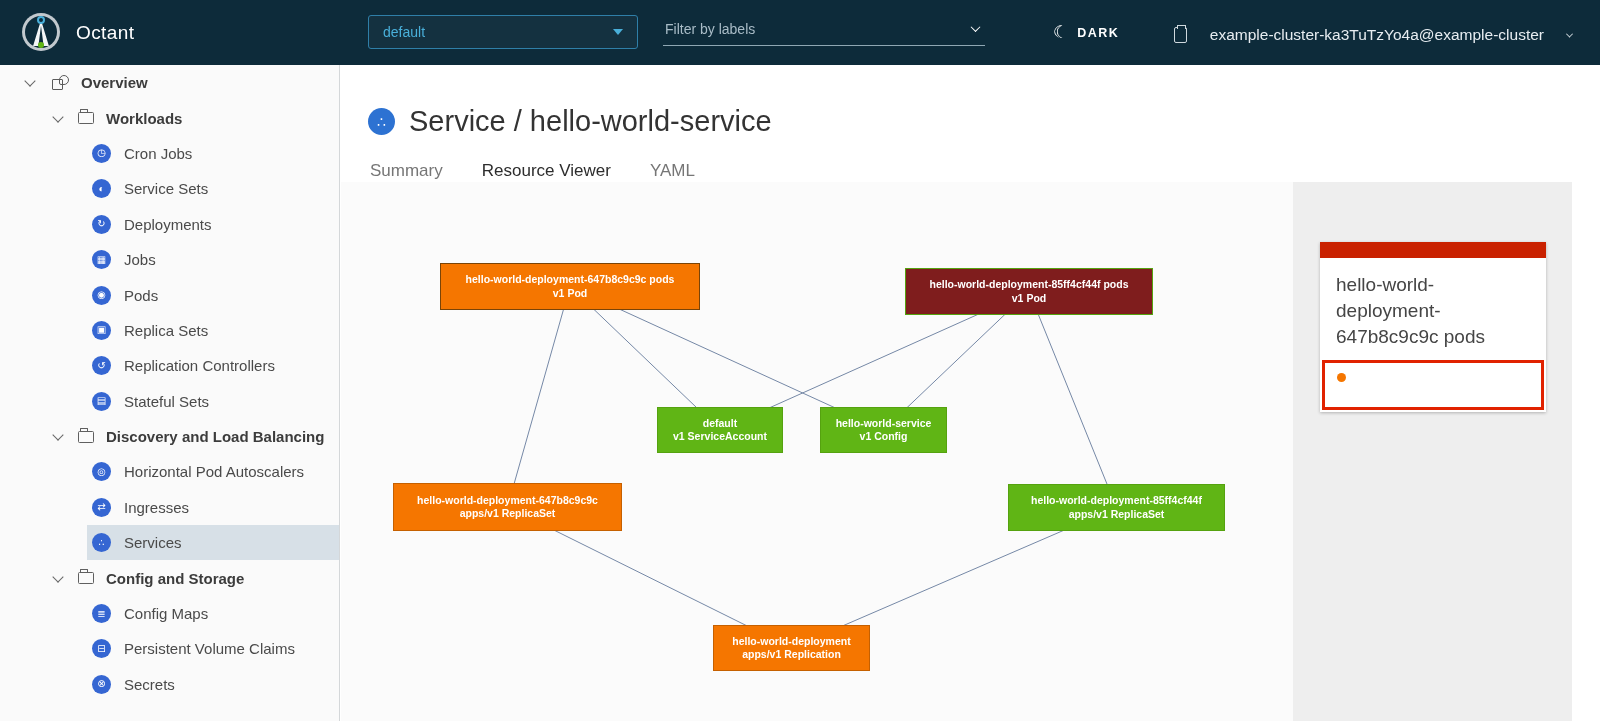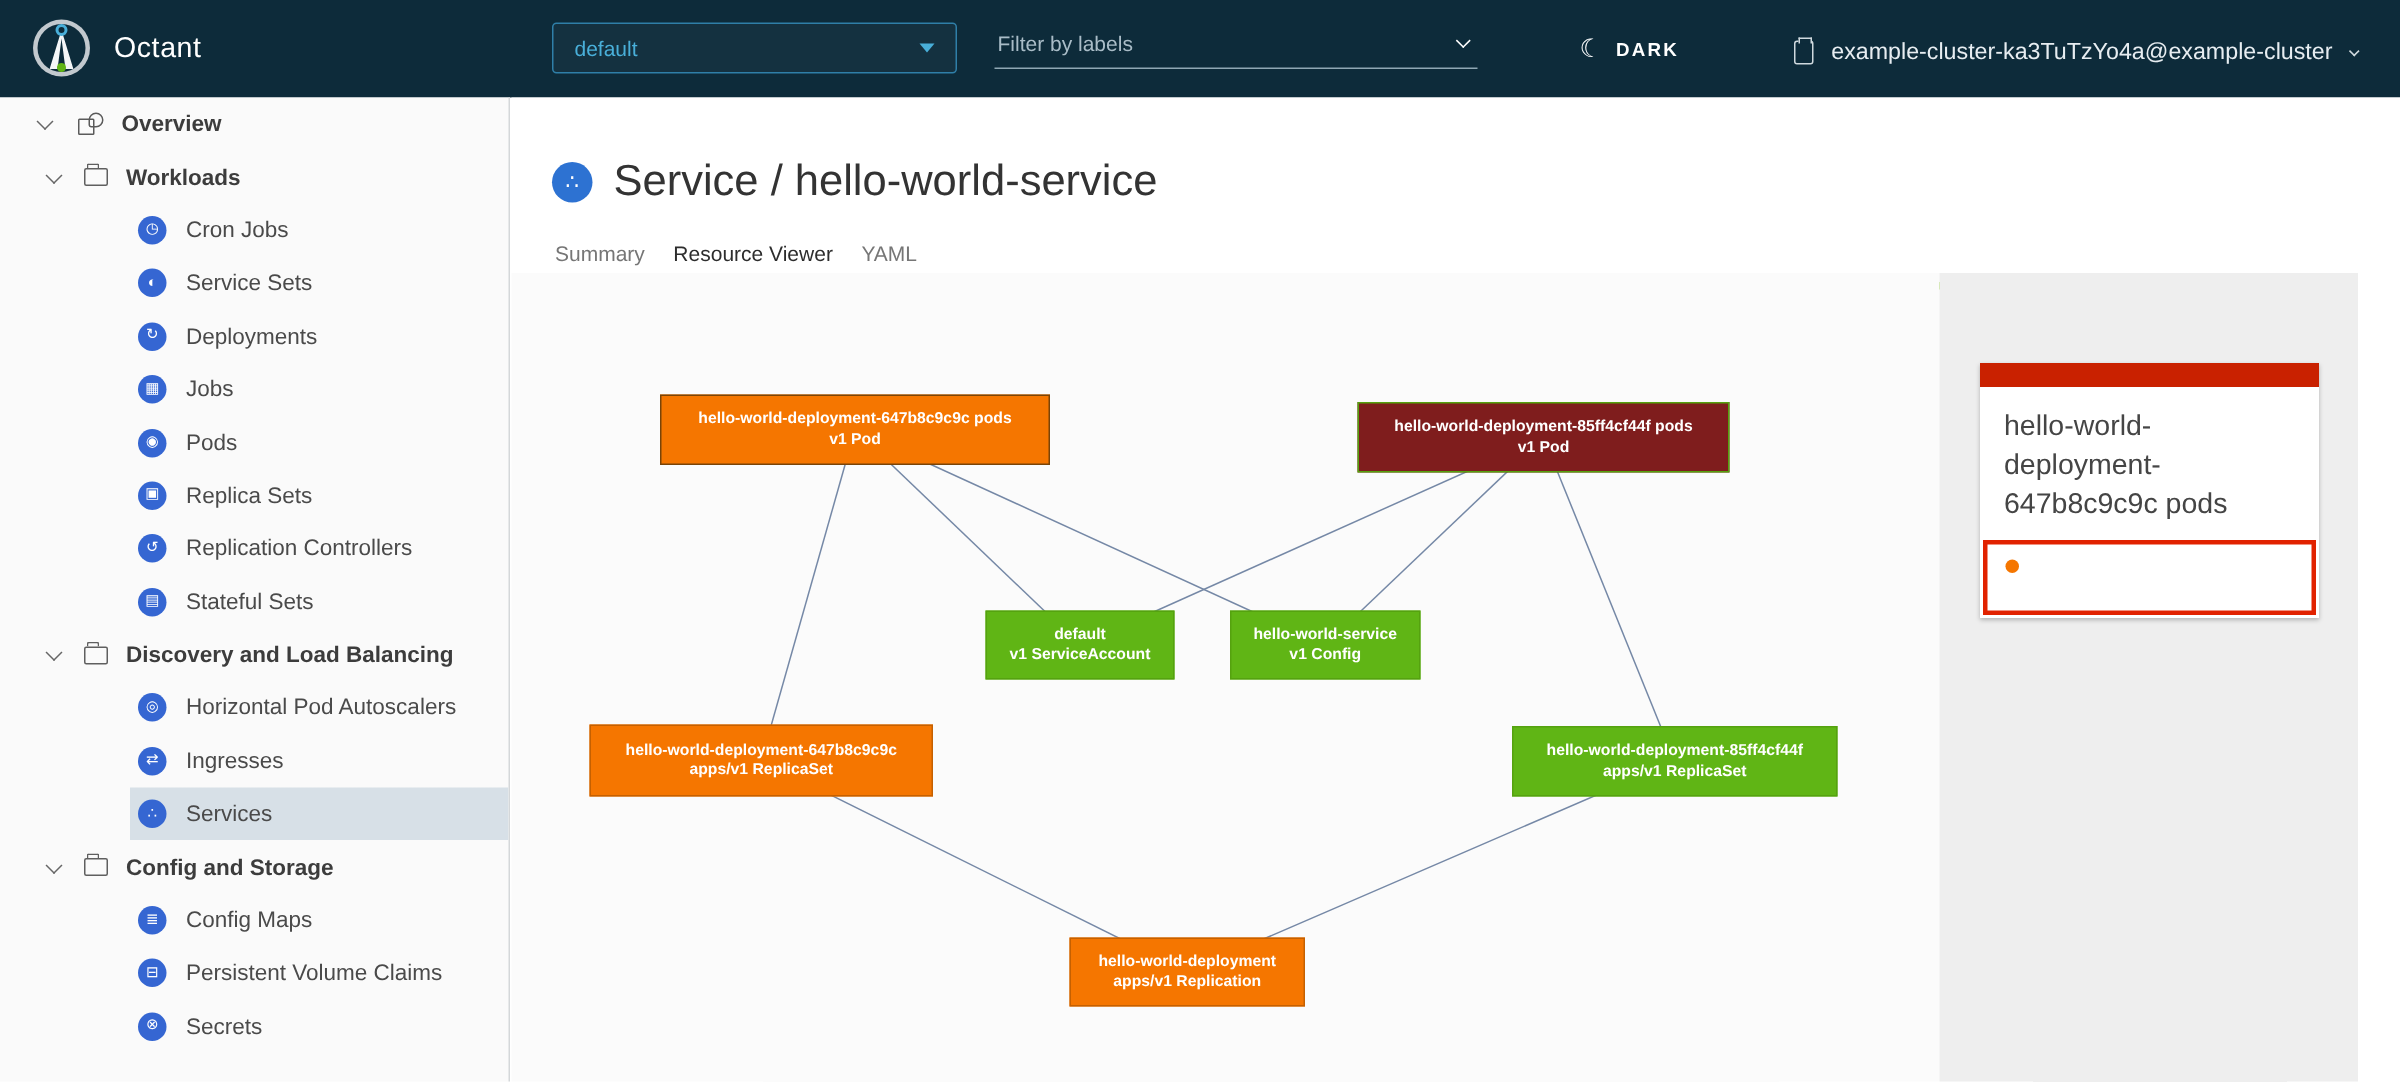--- a/index.html
+++ b/index.html
@@ -32,33 +32,33 @@
   .caret-down{width:0;height:0;border-left:5px solid transparent;border-right:5px solid transparent;
     border-top:6px solid var(--link-blue)}
   .filter{position:absolute;left:663px;top:16px;width:322px;height:30px;
     border-bottom:1px solid #8fa7b3;display:flex;align-items:center;justify-content:space-between;
     padding:0 6px 4px 2px;color:#a9bcc7;font-size:14px}
   .chev{display:inline-block;width:7px;height:7px;border-right:1.6px solid #fff;
     border-bottom:1.6px solid #fff;transform:rotate(45deg) translate(-1px,-1px)}
   .theme{position:absolute;left:1053px;top:0;height:65px;display:flex;align-items:center;gap:9px;color:#fff}
   .moon{font-size:17px;line-height:1}
   .theme-label{font-size:12.5px;font-weight:bold;letter-spacing:.12em}
-  .context{position:absolute;right:28px;top:0;height:70px;display:flex;align-items:center;gap:12px;
+  .context{position:absolute;right:28px;top:0;height:70px;display:flex;align-items:center;gap:23px;
     color:#e7edf1;font-size:15.5px}
   .ctx-icon{position:relative;width:13px;height:16px;border:1px solid #cfd9de;border-radius:2px}
   .ctx-icon::before{content:'';position:absolute;left:2px;top:-3px;width:7px;height:3px;
     border:1px solid #cfd9de;border-bottom:none;background:var(--navy)}
   .chev.small{width:5px;height:5px;border-color:#cfd9de}
 
   
   .sidebar{position:absolute;top:65px;left:0;bottom:0;width:340px;background:#fafafa;
     border-right:1px solid #d4d7d9;overflow:hidden}
   .side-row{height:35.4px;display:flex;align-items:center;color:#4a4a4a;font-size:15px}
   .side-row.level0{padding-left:26px;font-weight:bold;color:#3c3c3c}
-  .side-row.level1{padding-left:32px;font-weight:bold;color:#3c3c3c}
+  .side-row.level1{padding-left:54px;font-weight:bold;color:#3c3c3c}
   .side-row.level2{padding-left:92px}
   .side-row.selected{background:linear-gradient(to right,transparent 87px,var(--selected-bg) 87px)}
   .side-chev{width:8px;height:8px;border-right:1.6px solid #666;border-bottom:1.6px solid #666;
     transform:rotate(45deg);margin:-3px 16px 0 0;flex:none}
   .level0 .side-chev{margin-right:18px}
   .ovr-icon{position:relative;width:17px;height:15px;margin-right:12px;flex:none}
   .ovr-icon::before{content:'';position:absolute;left:0;bottom:0;width:9px;height:9px;
     border:1.4px solid #5a5a5a;border-radius:1px}
   .ovr-icon::after{content:'';position:absolute;right:0;top:0;width:8px;height:8px;
     border:1.4px solid #5a5a5a;border-radius:50% 50% 50% 2px}
@@ -69,22 +69,22 @@
   .k8s-icon{width:19px;height:19px;border-radius:50%;background:var(--icon-blue);color:#fff;
     margin-right:13px;flex:none;display:flex;align-items:center;justify-content:center;
     font-size:10px;line-height:1}
 
   
   .main{position:absolute;top:65px;left:341px;right:0;bottom:0;background:#fff}
   .title-row{display:flex;align-items:center;padding:40px 0 0 27px}
   .svc-badge{width:27px;height:27px;border-radius:50%;background:#2d72d2;color:#fff;flex:none;
     display:flex;align-items:center;justify-content:center;font-size:14px}
   .page-title{margin-left:14px;font-size:29px;color:#333;font-weight:400}
-  .tabbar{display:flex;gap:15px;margin:23px 28px 0 15px;padding-left:12px;
-    border-bottom:5px solid #84cc16;font-size:14px;color:#767676}
+  .tabbar{display:flex;gap:35px;margin:23px 28px 0 15px;padding-left:12px;
+    border-bottom:5px solid #84cc16;font-size:17px;color:#767676}
   .tab{padding:0 2px 9px 2px;border-bottom:3px solid transparent;margin-bottom:-1px}
   .tab.active{color:#2d2d2d;border-bottom-color:var(--accent)}
 
   .content{position:absolute;top:117px;left:0;right:0;bottom:0;display:flex}
   .graph-area{position:relative;width:952px;background:#fbfbfb;flex:none}
   #edges{position:absolute;left:0;top:0}
   .graph-node{position:absolute;display:flex;flex-direction:column;justify-content:center;
     text-align:center;color:#fff;font-size:10.5px;font-weight:bold;line-height:13.5px;
     padding:2px 4px;border:1px solid transparent}
   .graph-node.sel{border-width:1.5px}

